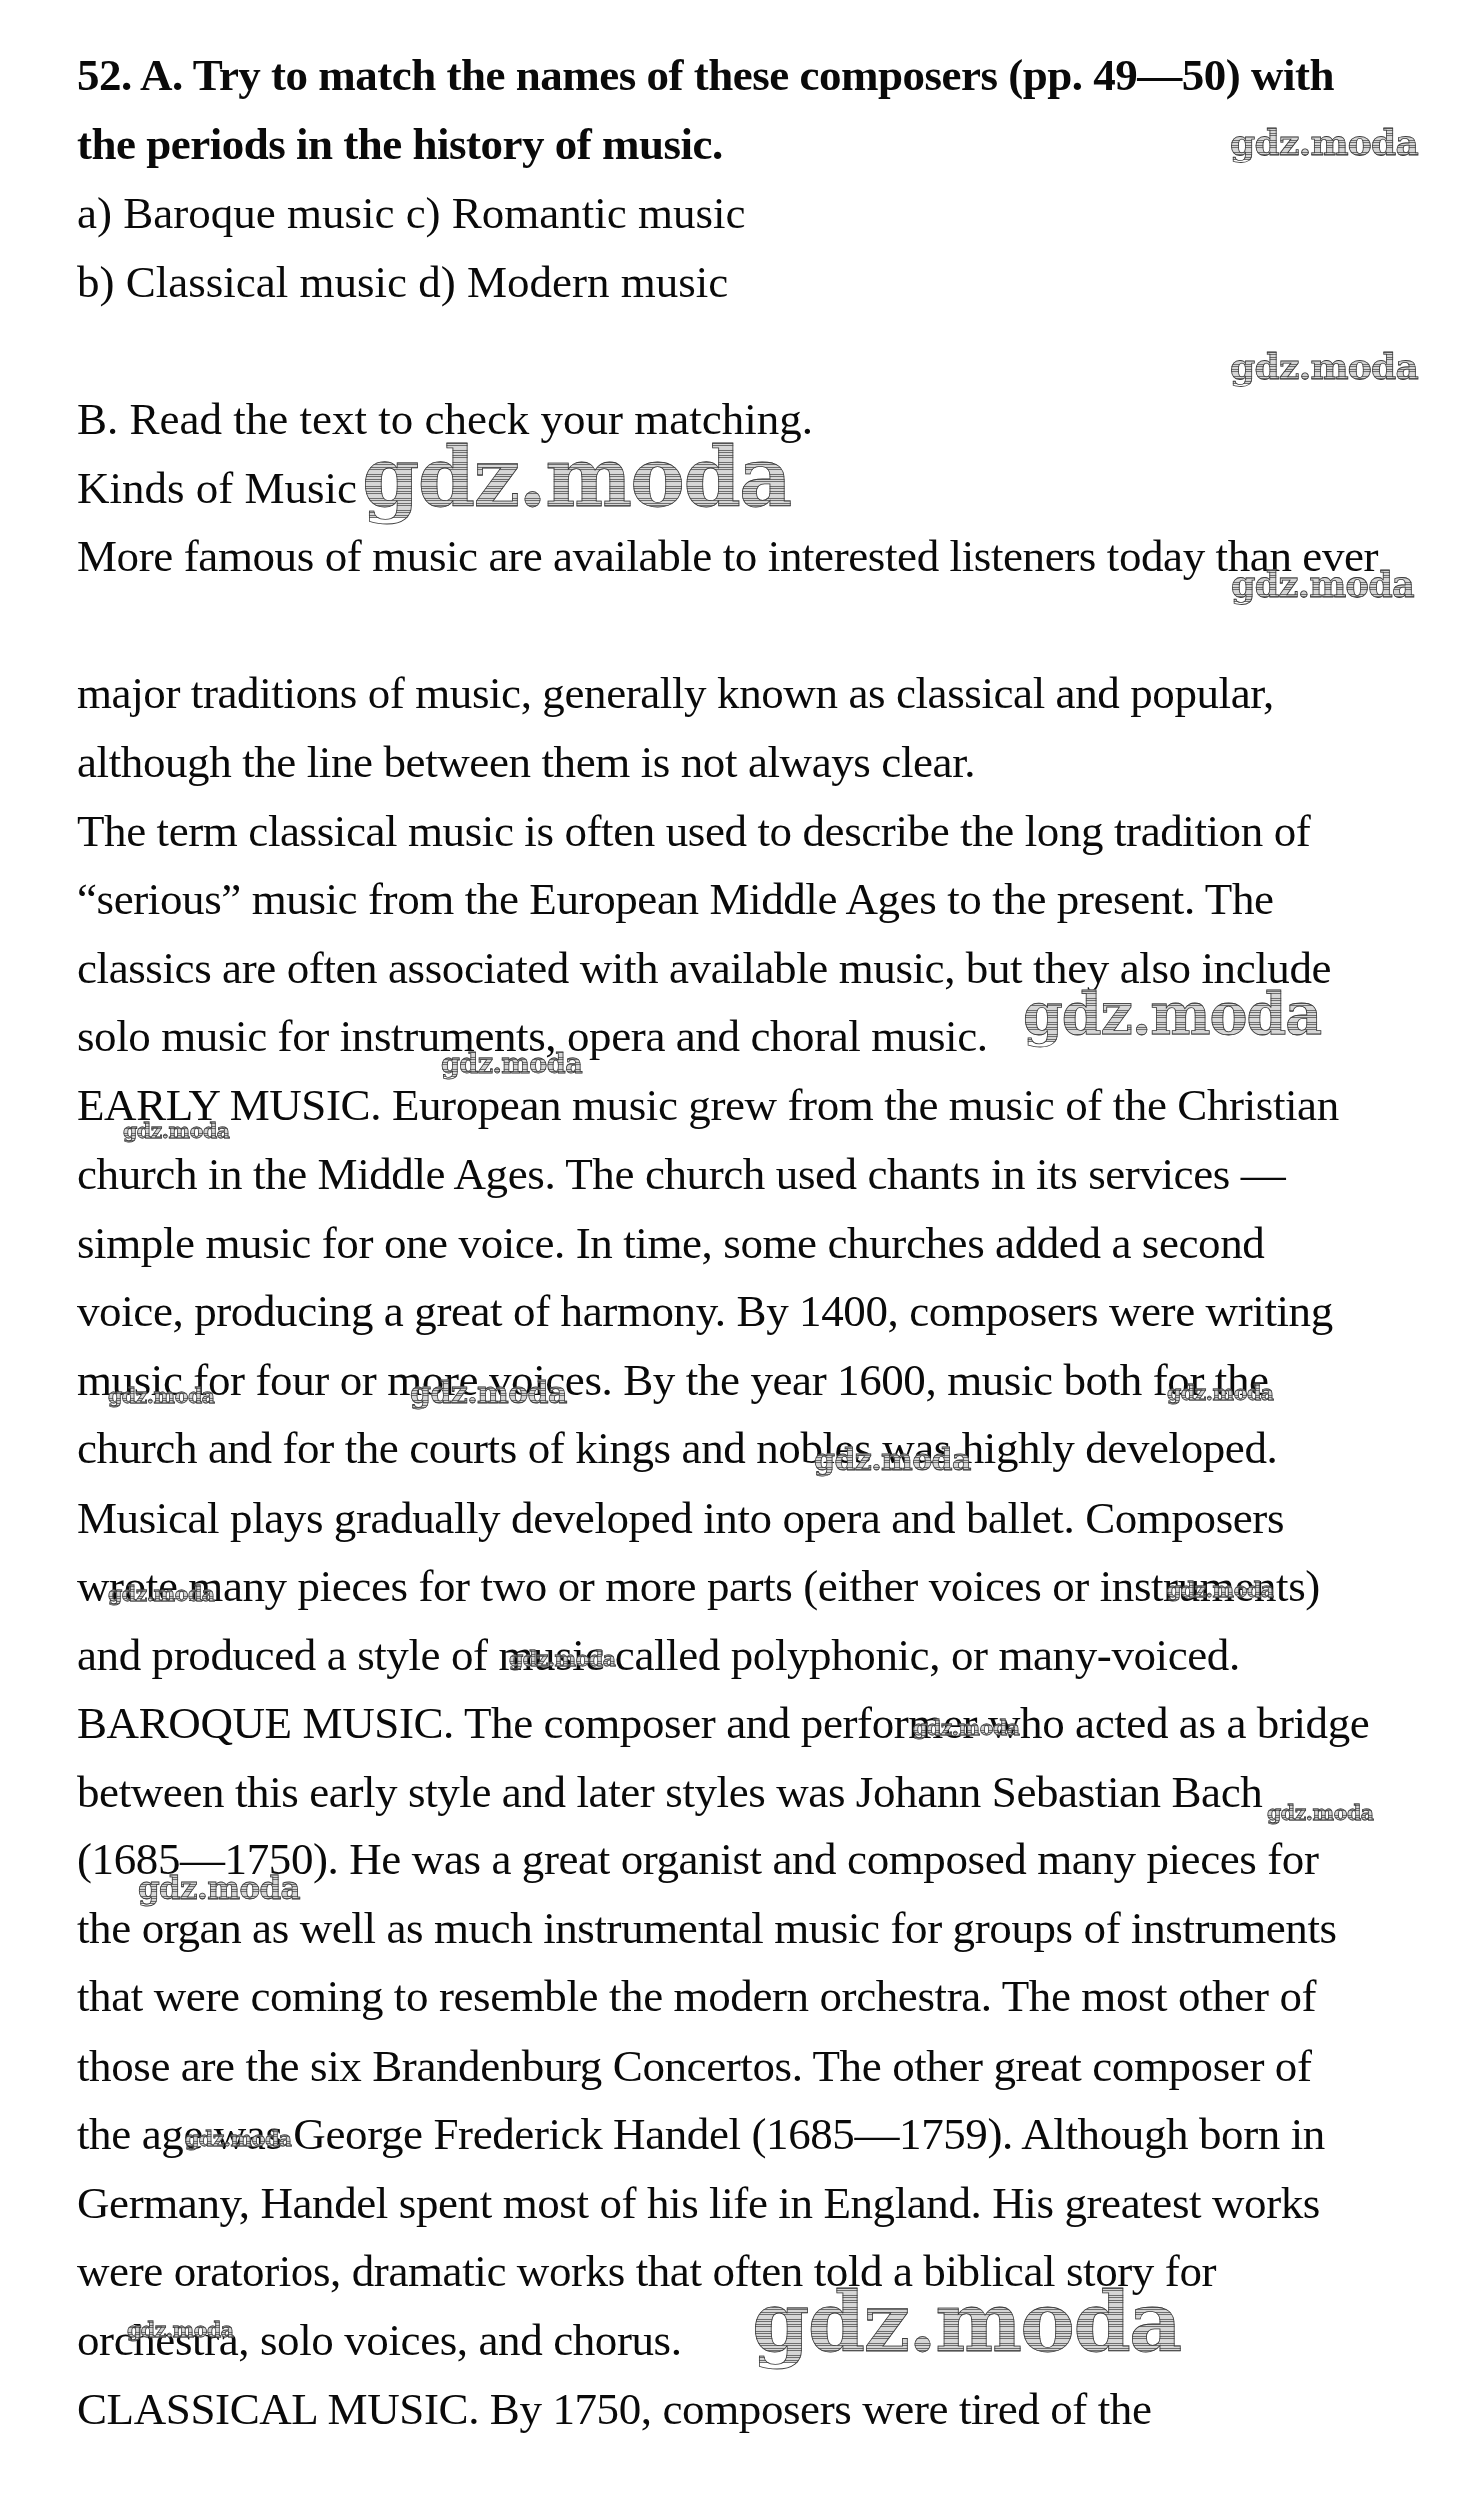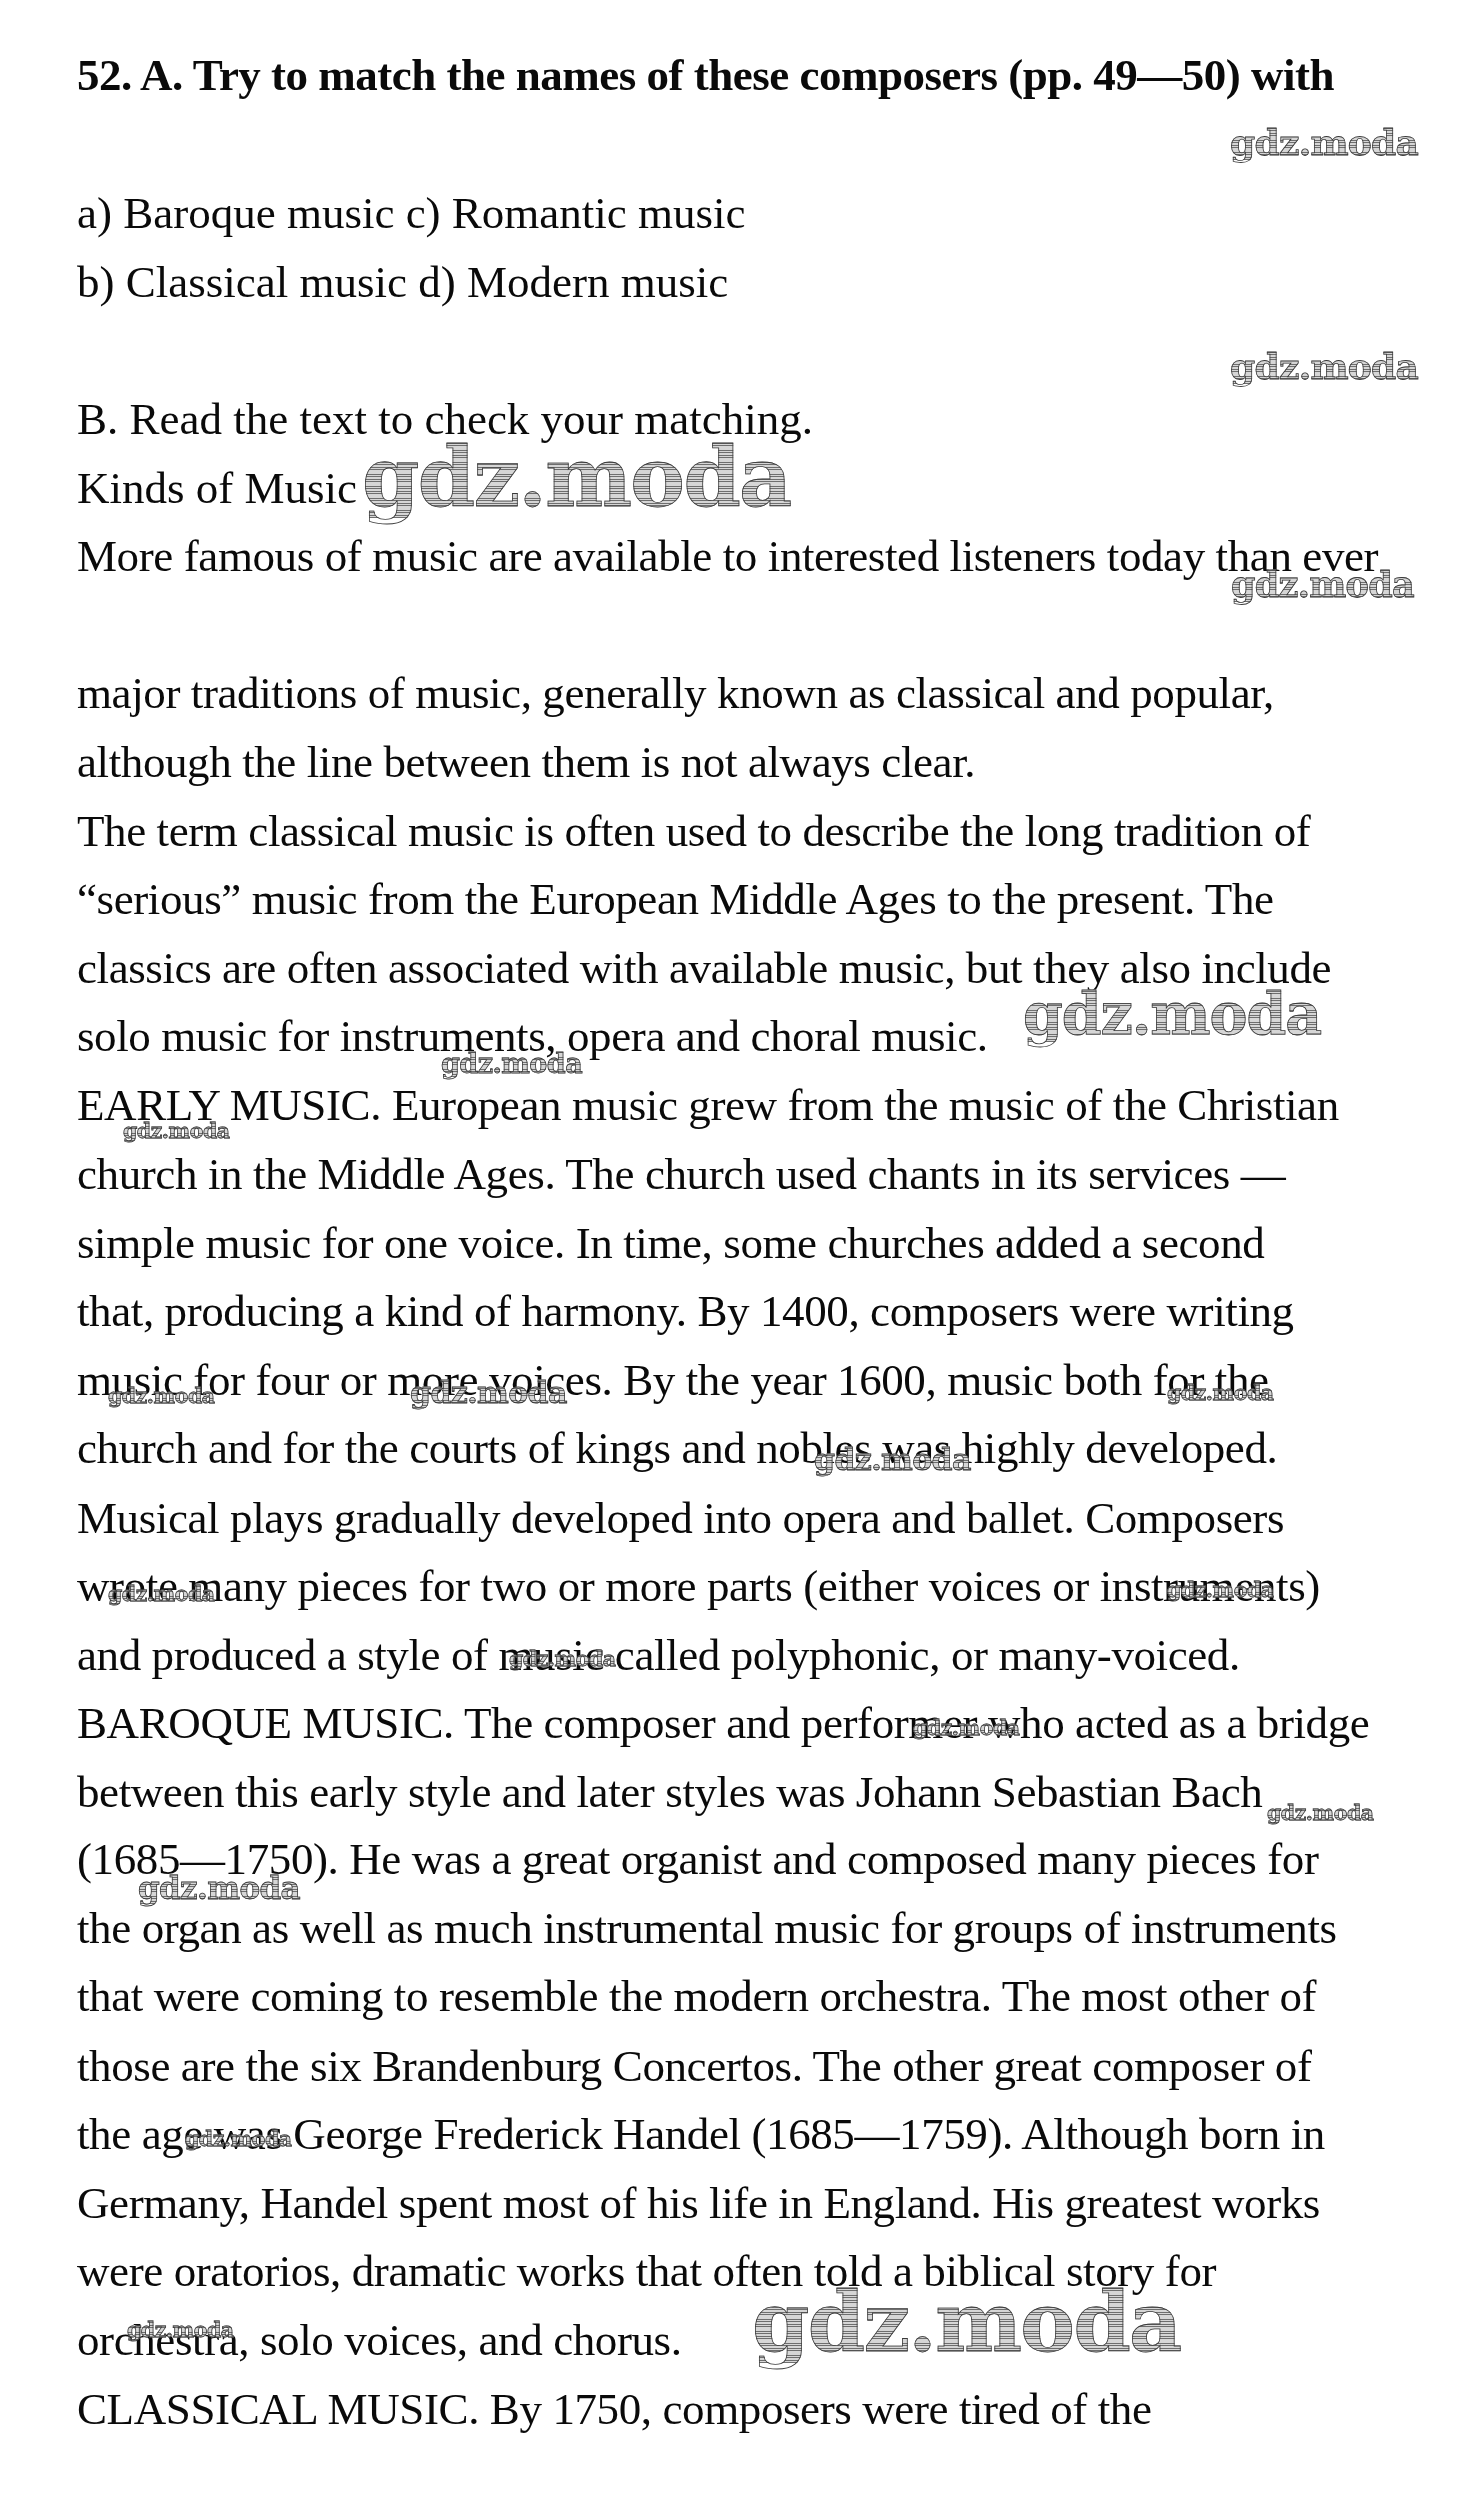--- a/index.html
+++ b/index.html
@@ -24,38 +24,39 @@
     -webkit-text-fill-color: transparent;
     letter-spacing: -0.02em;
   }
 </style>
 </head>
 <body>
 
 <div class="page">
 
   <div class="line bold" style="top:53px; font-size:45px; letter-spacing:-0.5px;">52. A. Try to match the names of these composers (pp. 49—50) with</div>
+  <div class="line bold" style="top:122px; font-size:45px; letter-spacing:-0.5px;">the periods in the history of music.</div>
 
   <div class="line" style="top:191px;">a) Baroque music c) Romantic music</div>
   <div class="line" style="top:260px;">b) Classical music d) Modern music</div>
 
   <div class="line" style="top:397px;">B. Read the text to check your matching.</div>
   <div class="line" style="top:466px;">Kinds of Music</div>
 
   <div class="line" style="top:534px;  letter-spacing:-0.4px;">More famous of music are available to interested listeners today than ever</div>
   <div class="line" style="top:671px;  letter-spacing:-0.4px;">major traditions of music, generally known as classical and popular,</div>
   <div class="line" style="top:740px;  letter-spacing:-0.4px;">although the line between them is not always clear.</div>
   <div class="line" style="top:809px; letter-spacing:-0.4px;">The term classical music is often used to describe the long tradition of</div>
   <div class="line" style="top:877px; letter-spacing:-0.4px;">“serious” music from the European Middle Ages to the present. The</div>
   <div class="line" style="top:946px; letter-spacing:-0.4px;">classics are often associated with available music, but they also include</div>
   <div class="line" style="top:1014px; letter-spacing:-0.4px;">solo music for instruments, opera and choral music.</div>
   <div class="line" style="top:1083px; letter-spacing:-0.4px;">EARLY MUSIC. European music grew from the music of the Christian</div>
   <div class="line" style="top:1152px; letter-spacing:-0.4px;">church in the Middle Ages. The church used chants in its services —</div>
   <div class="line" style="top:1221px; letter-spacing:-0.4px;">simple music for one voice. In time, some churches added a second</div>
-  <div class="line" style="top:1289px; letter-spacing:-0.4px;">that, producing a kind of harmony. By 1400, composers were writing</div>
+  <div class="line" style="top:1289px; letter-spacing:-0.4px;">voice, producing a great of harmony. By 1400, composers were writing</div>
   <div class="line" style="top:1358px; letter-spacing:-0.4px;">music for four or more voices. By the year 1600, music both for the</div>
   <div class="line" style="top:1426px; letter-spacing:-0.4px;">church and for the courts of kings and nobles was highly developed.</div>
   <div class="line" style="top:1496px; letter-spacing:-0.4px;">Musical plays gradually developed into opera and ballet. Composers</div>
   <div class="line" style="top:1564px; letter-spacing:-0.4px;">wrote many pieces for two or more parts (either voices or instruments)</div>
   <div class="line" style="top:1633px; letter-spacing:-0.4px;">and produced a style of music called polyphonic, or many-voiced.</div>
   <div class="line" style="top:1701px; letter-spacing:-0.4px;">BAROQUE MUSIC. The composer and performer who acted as a bridge</div>
   <div class="line" style="top:1770px; letter-spacing:-0.4px;">between this early style and later styles was Johann Sebastian Bach</div>
   <div class="line" style="top:1837px; letter-spacing:-0.4px;">(1685—1750). He was a great organist and composed many pieces for</div>
   <div class="line" style="top:1906px; letter-spacing:-0.4px;">the organ as well as much instrumental music for groups of instruments</div>
   <div class="line" style="top:1974px; letter-spacing:-0.4px;">that were coming to resemble the modern orchestra. The most other of</div>

